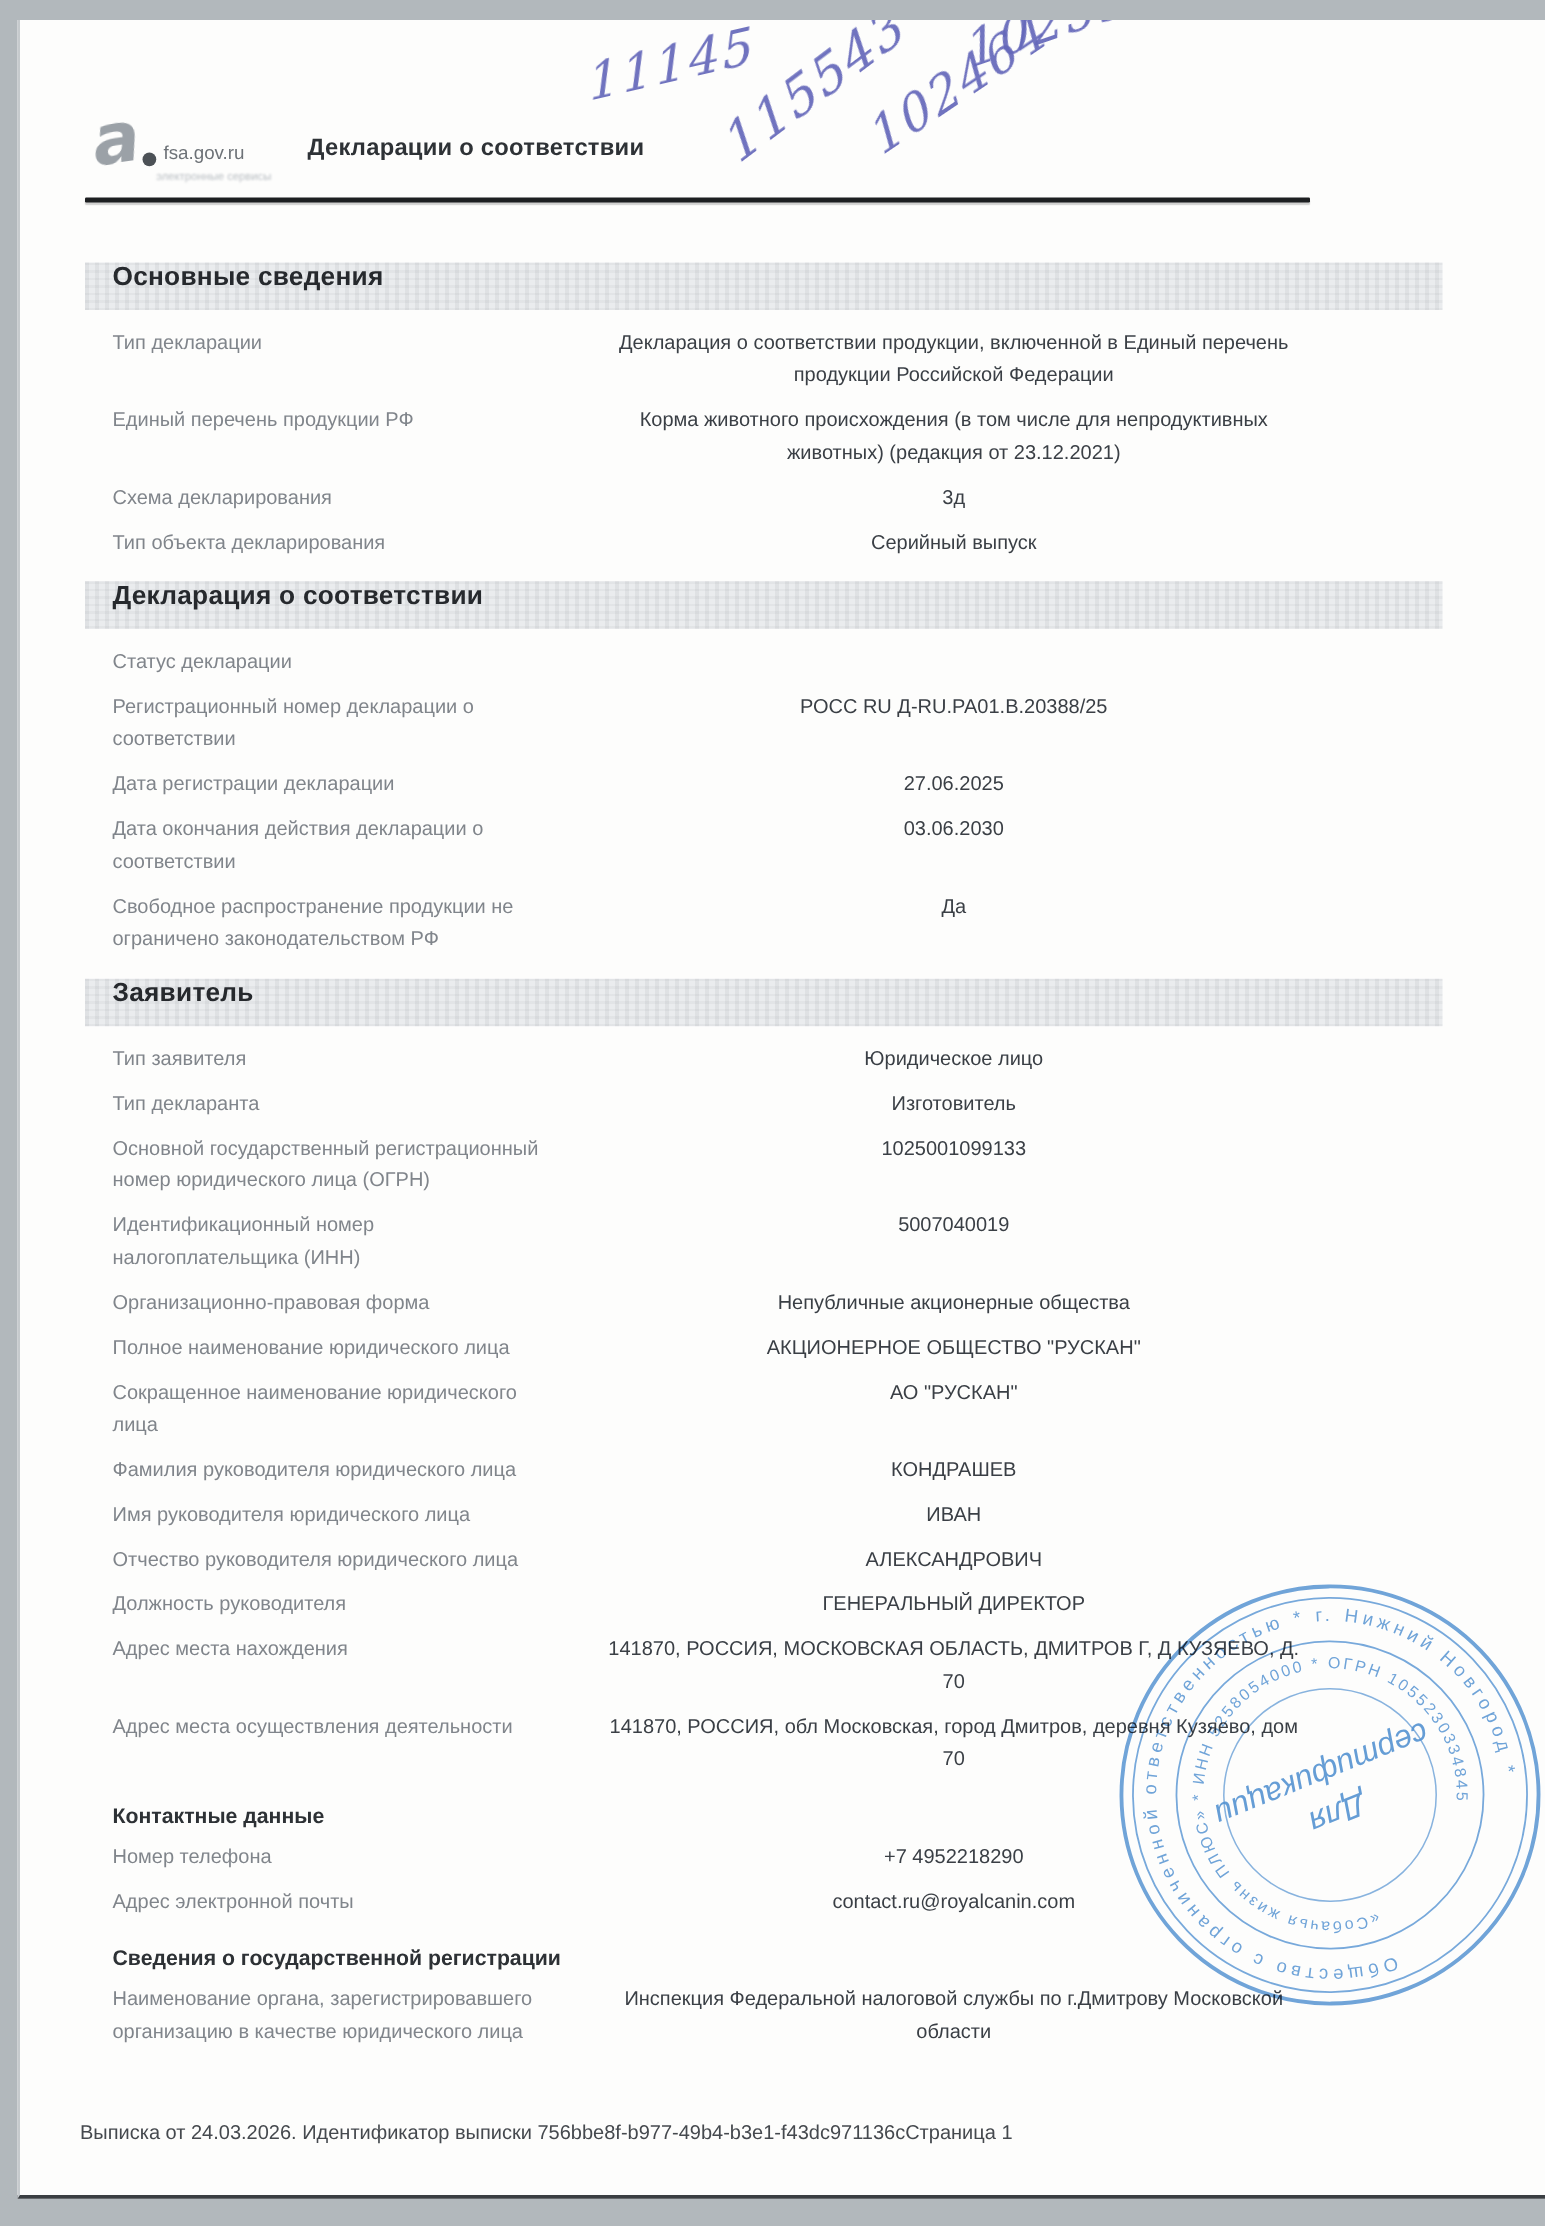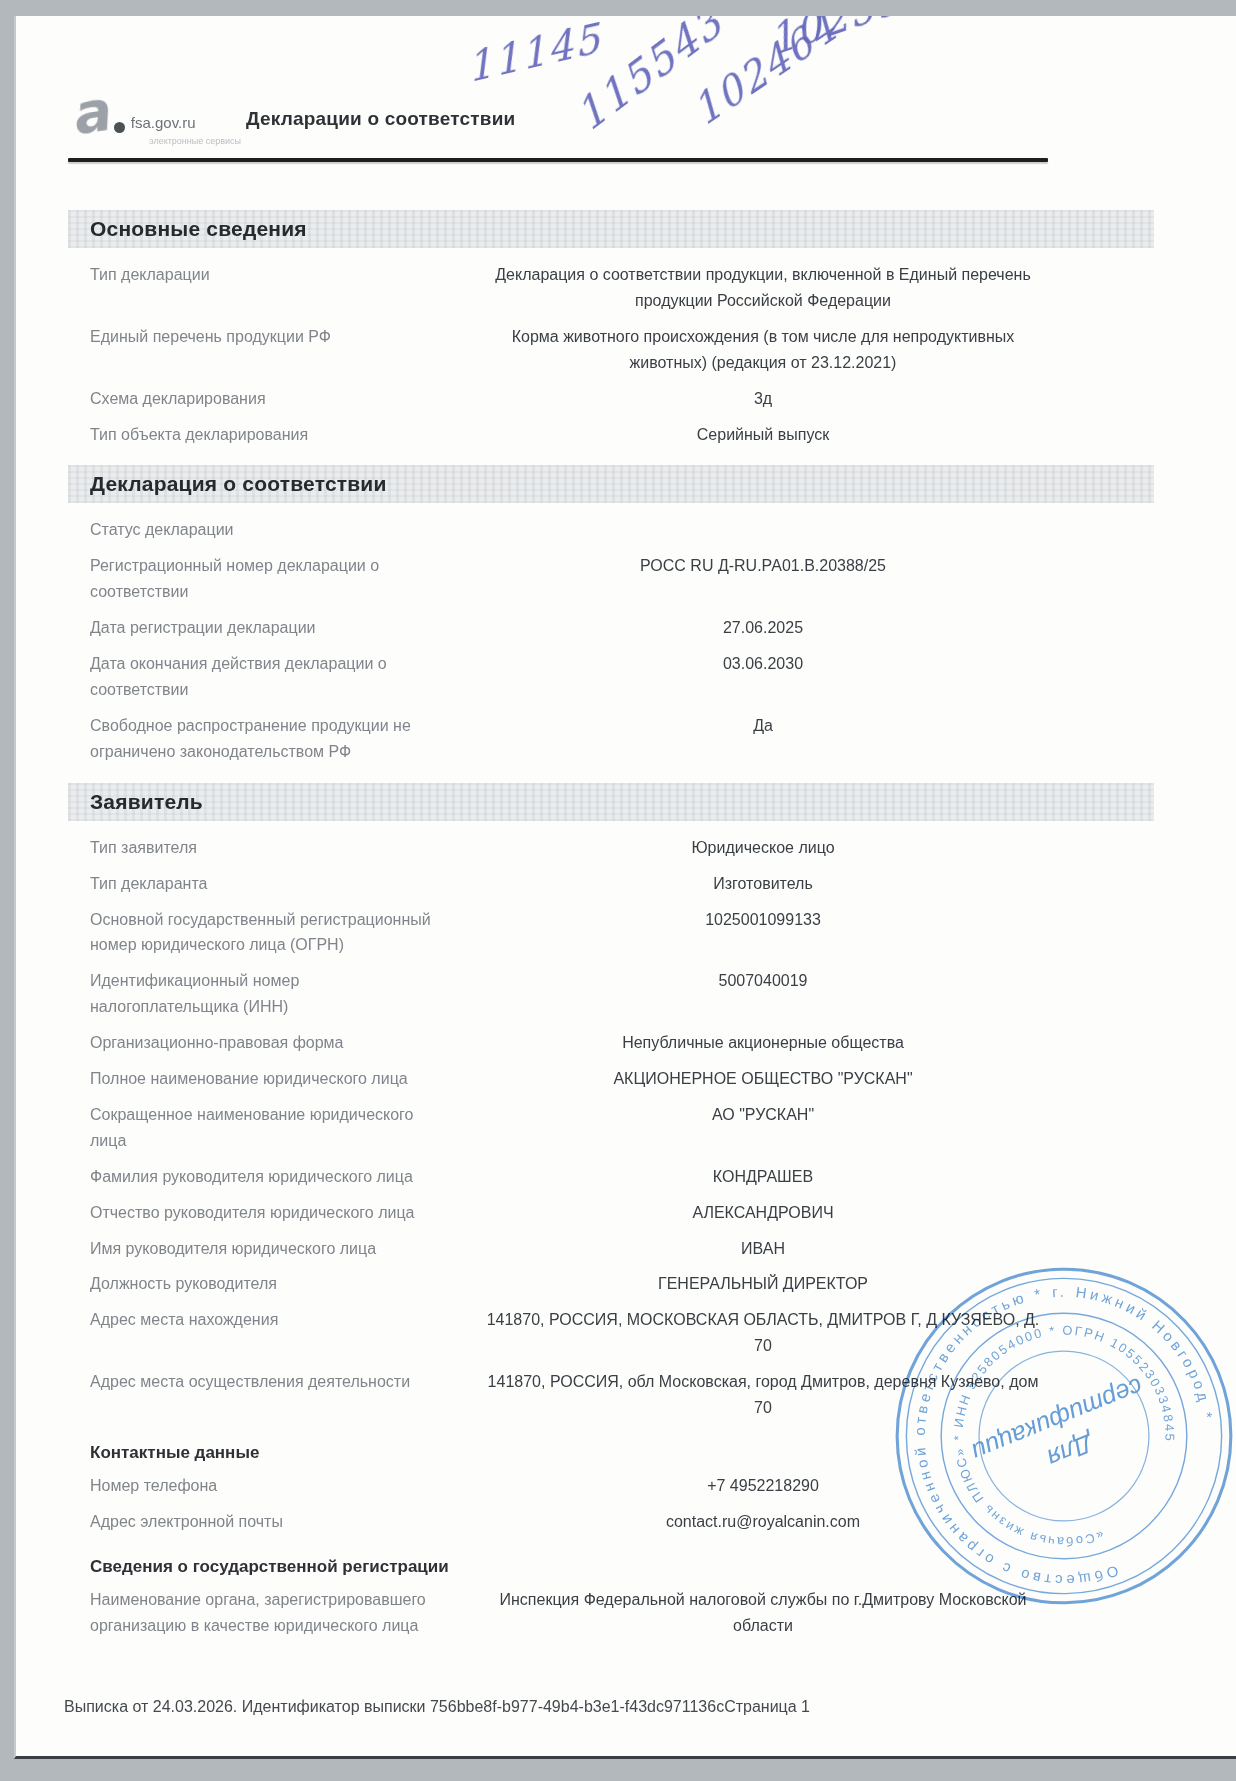--- a/index.html
+++ b/index.html
@@ -19,21 +19,21 @@
   
   .logo{position:absolute;left:58px;top:74px;width:190px;}
   .logo-a{
     font-family:"DejaVu Sans",sans-serif;font-weight:bold;font-style:italic;
     font-size:56px;line-height:44px;color:#9ba1a7;display:inline-block;
     transform:rotate(-8deg);filter:blur(.4px);
   }
   .logo-dot{display:inline-block;width:11px;height:11px;border-radius:50%;
     background:#4c5156;margin:0 6px 2px 2px;vertical-align:bottom;}
   .logo-domain{font-size:15px;color:#6d7277;vertical-align:bottom;display:inline-block;margin-bottom:4px;}
-  .logo-sub{font-size:9px;color:#b9bec3;filter:blur(.7px);margin-left:75px;margin-top:1px;}
+  .logo-sub{font-size:9px;color:#b9bec3;filter:blur(.7px);margin-left:51px;margin-top:1px;}
   .doc-title{
     position:absolute;left:230px;top:92px;
     font-size:19px;font-weight:bold;color:#2e3236;letter-spacing:.2px;
   }
   .top-rule{
     position:absolute;left:52px;top:142px;width:980px;height:4px;
     background:#1d1f21;border-radius:1px;box-shadow:0 2px 1px rgba(0,0,0,.18);
   }
   
   .hw{
@@ -46,21 +46,21 @@
     filter:blur(.3px);
   }
   .hw1{left:455px;top:28px;font-size:40px;transform:rotate(-13deg) skewX(-10deg);}
   .hw2{left:568px;top:78px;font-size:42px;transform:rotate(-37deg) skewX(-8deg);}
   .hw3{left:758px;top:2px;font-size:40px;transform:rotate(-19deg) skewX(-9deg);}
   .hw4{left:684px;top:74px;font-size:40px;transform:rotate(-34deg) skewX(-8deg);}
   
   .content{position:absolute;left:0;top:176px;right:0;}
   .band{
     margin:18px 0 14px 52px;width:1064px;height:38px;
-    display:flex;align-items:center;padding-left:22px;
+    display:flex;padding-left:22px;
     background-color:#eaecee;
     background-image:
       repeating-linear-gradient(90deg, rgba(125,130,136,.10) 0 3px, rgba(255,255,255,0) 3px 8px),
       repeating-linear-gradient(0deg, rgba(120,125,130,.07) 0 2px, rgba(255,255,255,0) 2px 6px);
   }
   .band h2{margin:0;font-size:21px;font-weight:bold;color:#26292d;letter-spacing:.2px;}
   .subhead{
     margin:22px 0 10px 74px;font-size:17px;font-weight:bold;color:#2d3135;
   }
   .rows{margin-left:74px;width:958px;}
@@ -178,26 +178,26 @@
       </div>
       <div class="row">
         <div class="lbl">Сокращенное наименование юридического лица</div>
         <div class="val">АО "РУСКАН"</div>
       </div>
       <div class="row">
         <div class="lbl">Фамилия руководителя юридического лица</div>
         <div class="val">КОНДРАШЕВ</div>
       </div>
       <div class="row">
+        <div class="lbl">Имя руководителя юридического лица</div>
+        <div class="val">ИВАН</div>
+      </div>
+      <div class="row">
         <div class="lbl">Отчество руководителя юридического лица</div>
         <div class="val">АЛЕКСАНДРОВИЧ</div>
-      </div>
-      <div class="row">
-        <div class="lbl">Имя руководителя юридического лица</div>
-        <div class="val">ИВАН</div>
       </div>
       <div class="row">
         <div class="lbl">Должность руководителя</div>
         <div class="val">ГЕНЕРАЛЬНЫЙ ДИРЕКТОР</div>
       </div>
     </div>
 
     <div class="rows">
       <div class="row">
         <div class="lbl">Адрес места нахождения</div>

